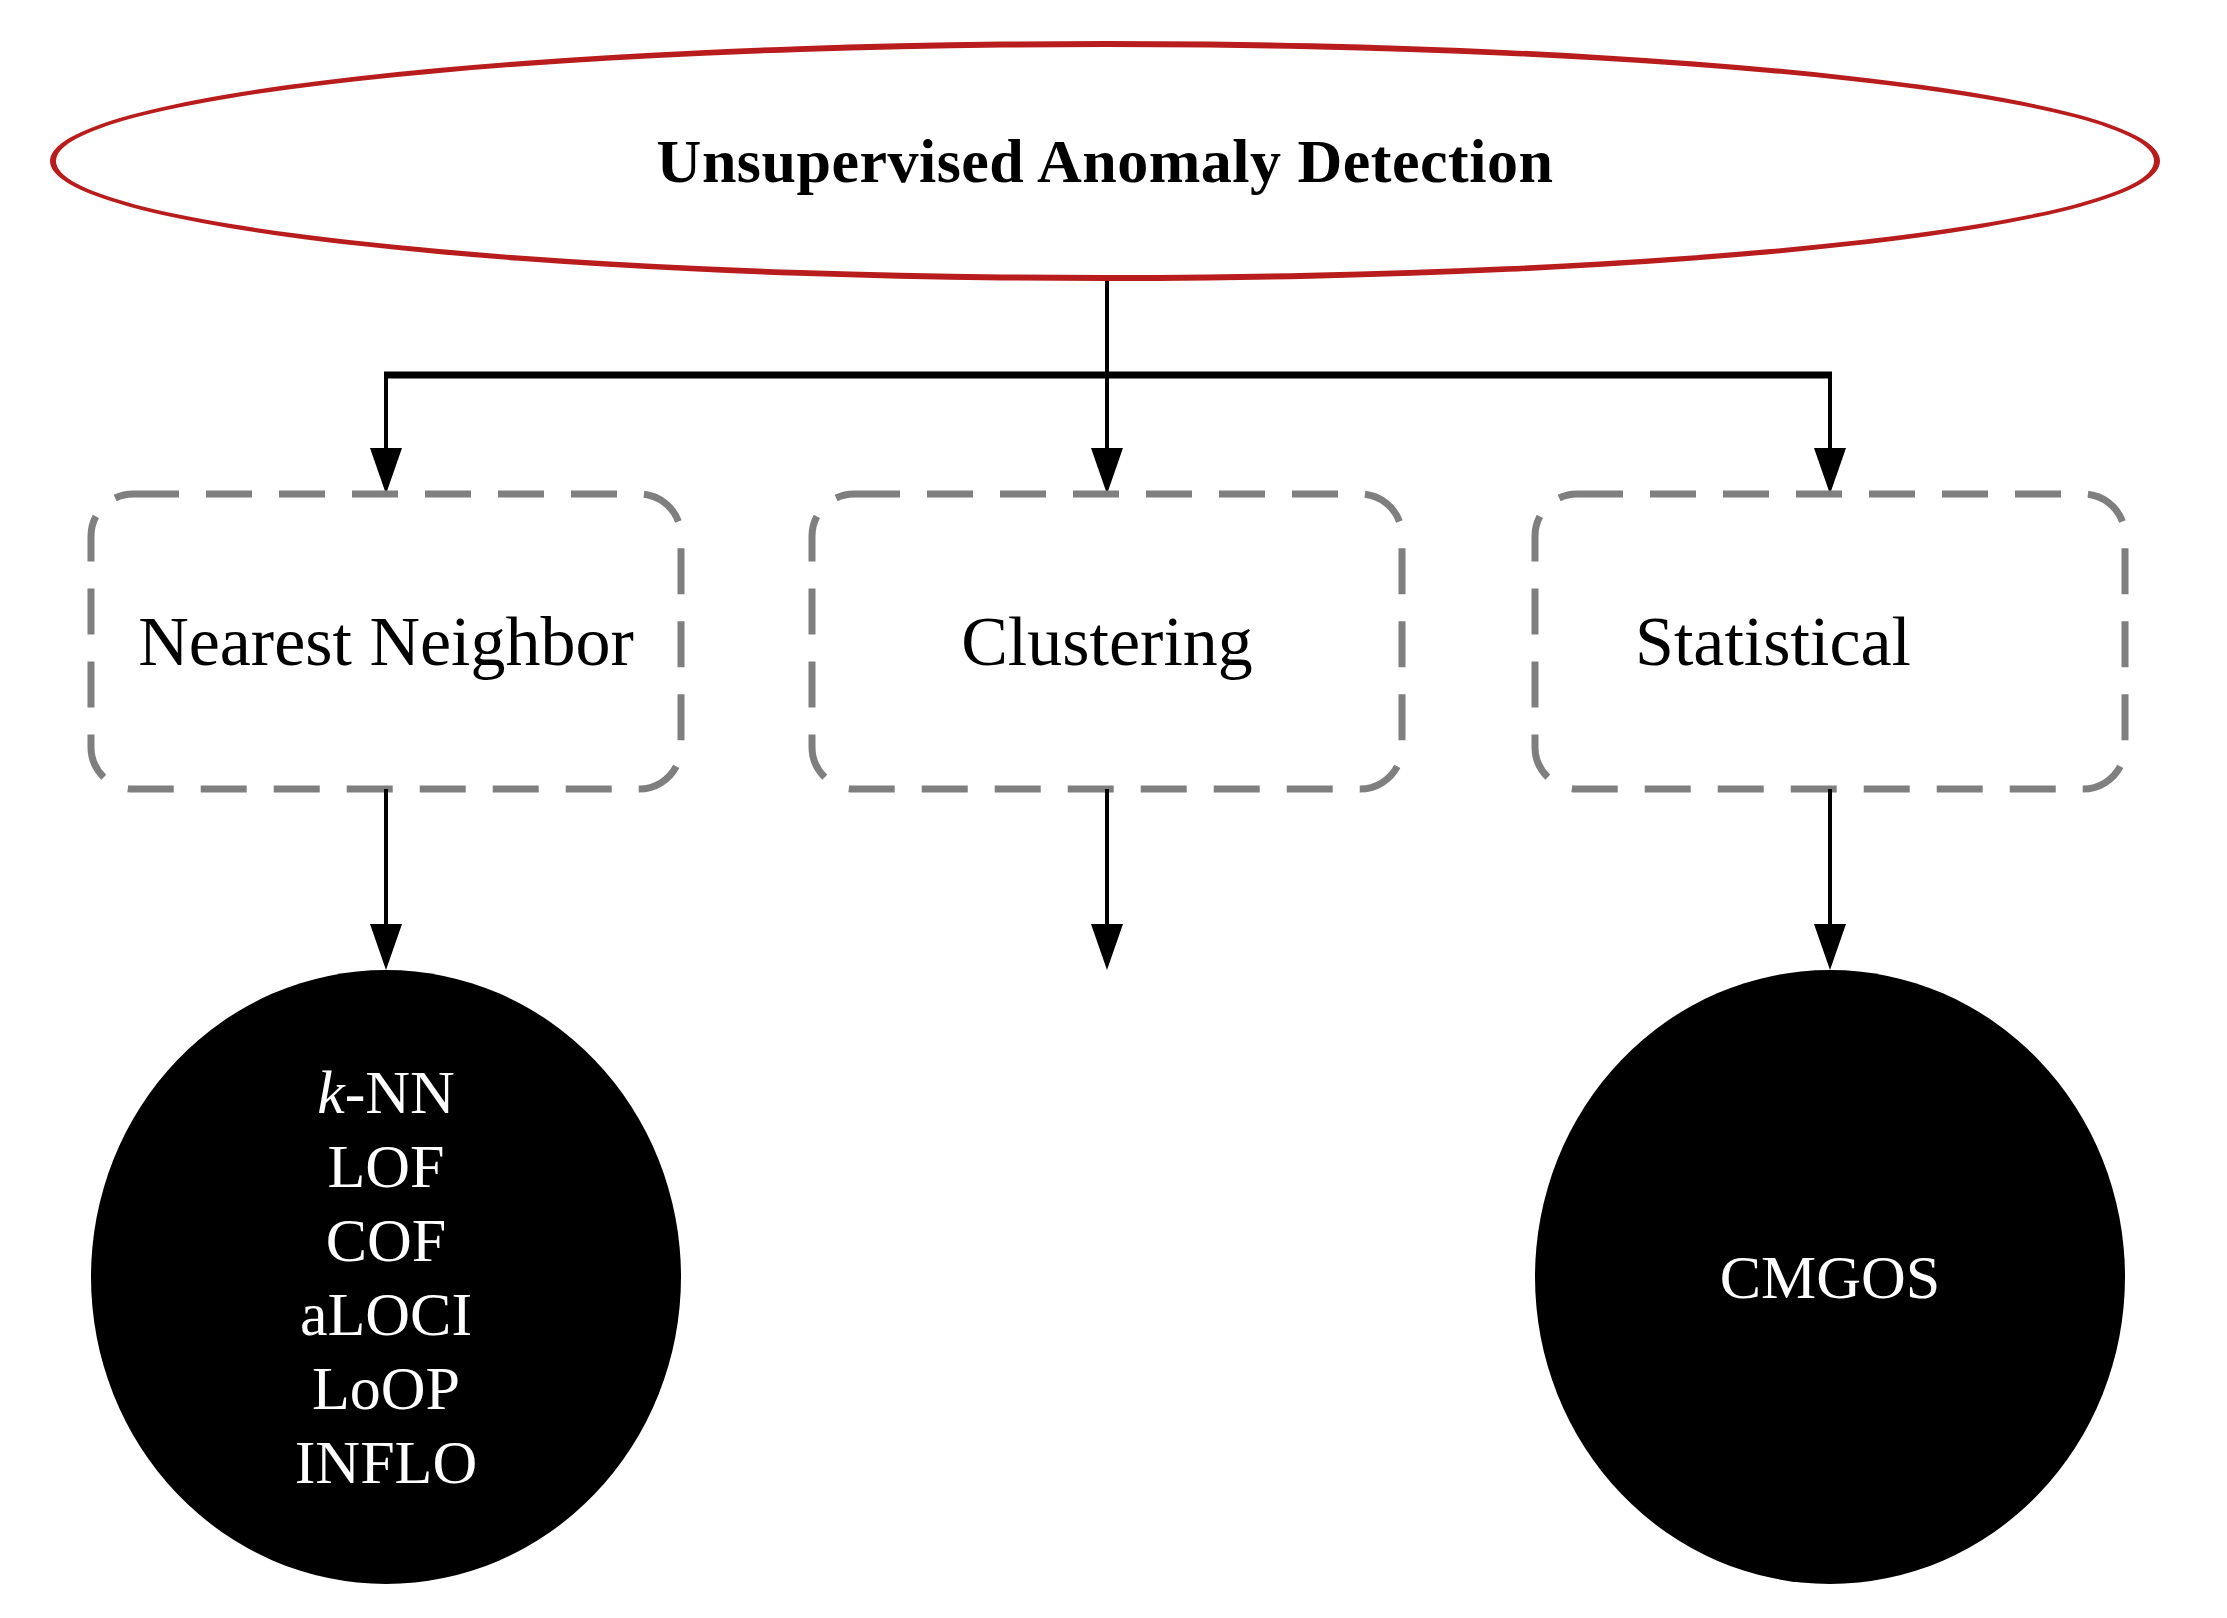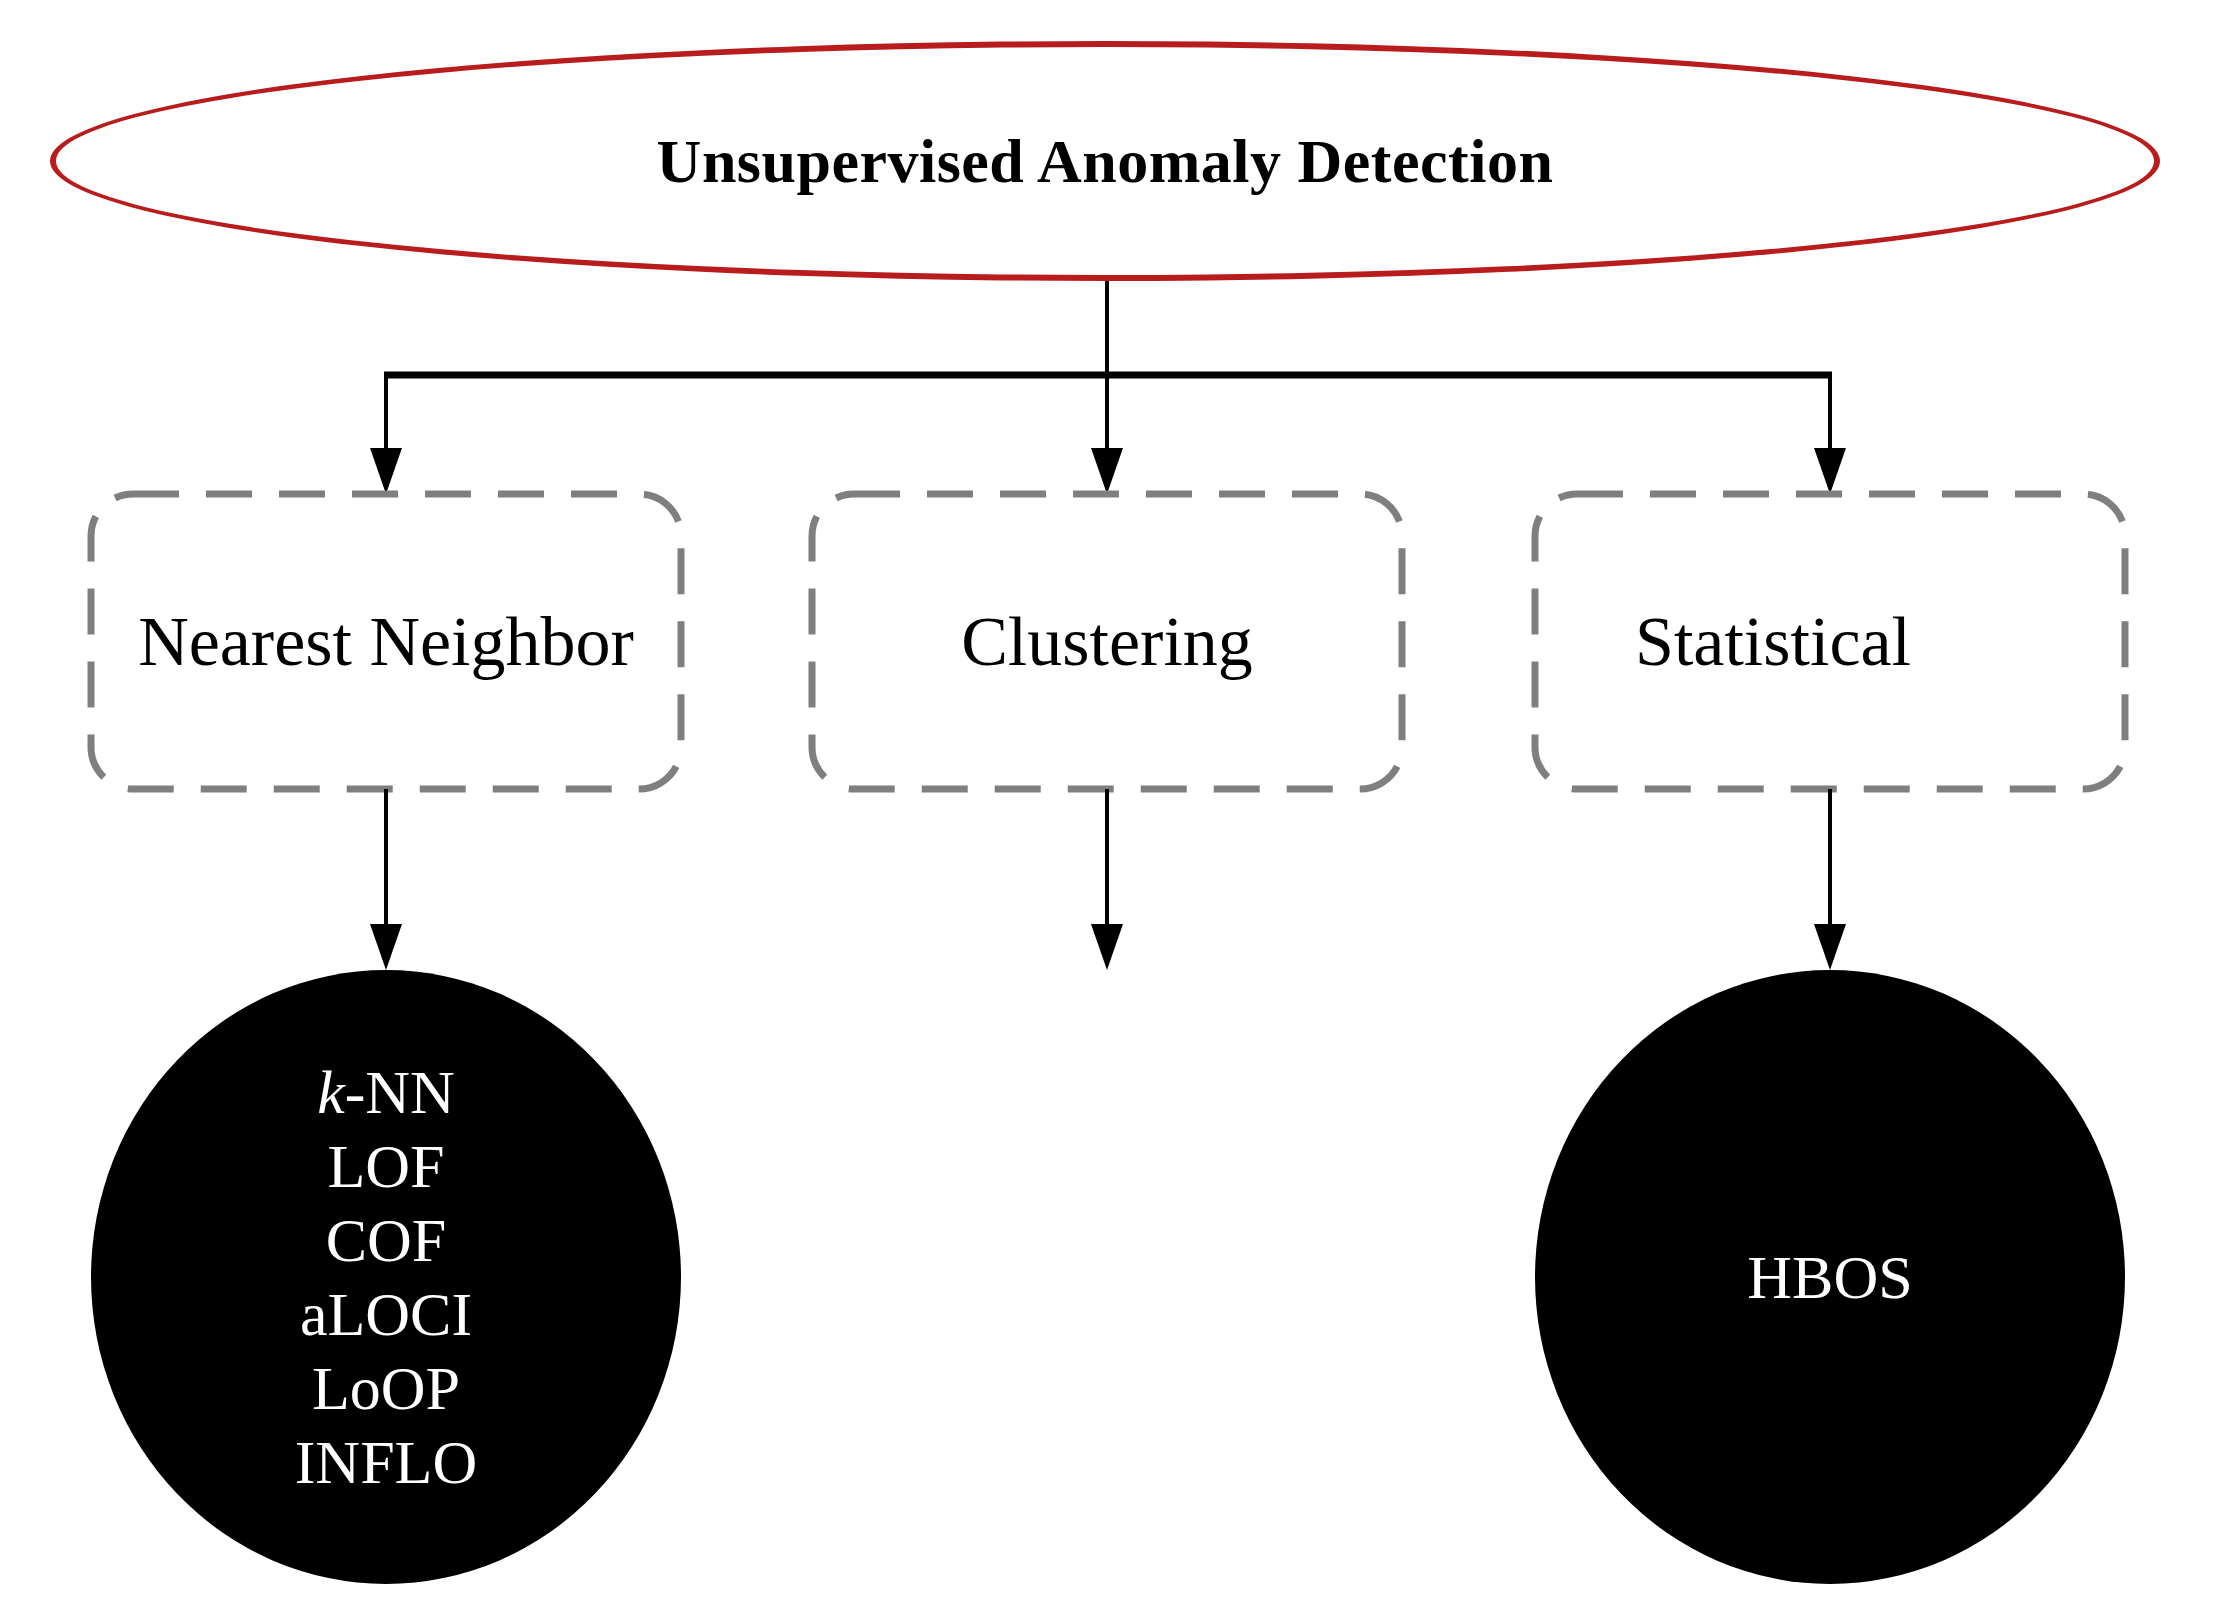--- a/index.html
+++ b/index.html
@@ -116,16 +116,16 @@
     <div class="cline"><span class="ital">k</span><span>-NN</span></div>
     <div class="cline">LOF</div>
     <div class="cline">COF</div>
     <div class="cline">aLOCI</div>
     <div class="cline">LoOP</div>
     <div class="cline">INFLO</div>
   </div>
 
 
   <div class="algo-circle circ-3">
-    <div class="cline">HBOS</div>
+    <div class="cline">CMGOS</div>
   </div>
 
 </div>
 
 </body></html>

